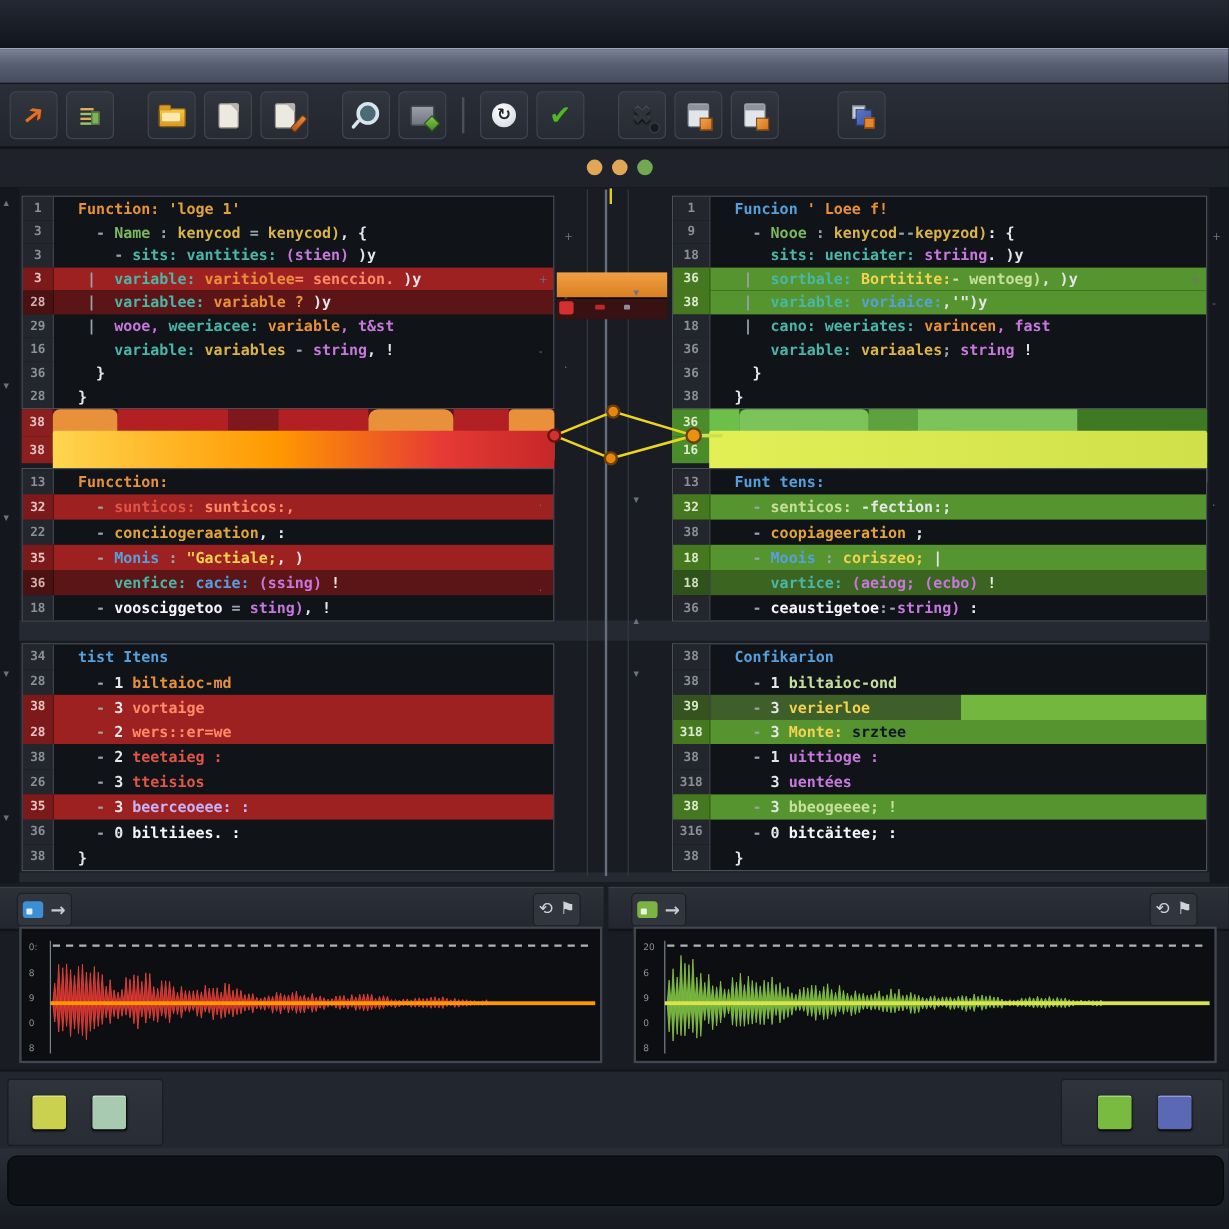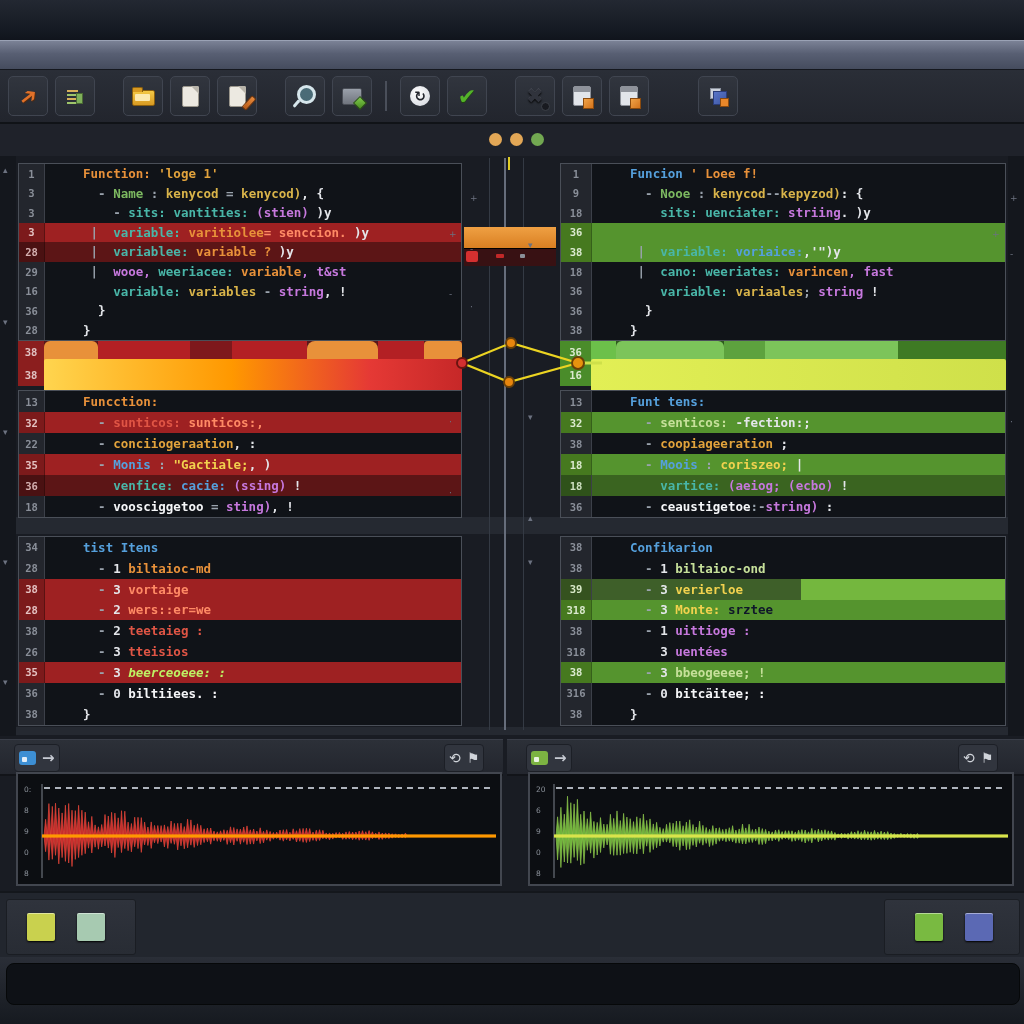--- a/index.html
+++ b/index.html
@@ -64,21 +64,21 @@
   
   .main{position:absolute;left:0;top:156px;width:1024px;height:580px;background:#191c23;}
   .edgeL,.edgeR{position:absolute;top:0;width:16px;height:580px;background:#14171d;}
   .edgeL{left:0}.edgeR{right:0}
   .hstrip{position:absolute;left:16px;width:992px;background:#252931;}
   .block{position:absolute;background:#101318;border:1px solid #4a4f58;box-sizing:border-box;overflow:hidden;}
   .crow{display:flex;height:var(--rh);align-items:center;}
   .ln{flex:0 0 26px;width:26px;height:100%;display:flex;align-items:center;justify-content:center;
       font:700 10.5px "DejaVu Sans Mono",monospace;color:#8a8f99;background:#23262d;border-right:1px solid #3c4049;box-sizing:border-box;}
   .wide .ln{flex:0 0 31px;width:31px;}
-  .cd{white-space:pre;font:700 12.5px "DejaVu Sans Mono",monospace;padding-left:23px;}
+  .cd{white-space:pre;font:700 12.5px "DejaVu Sans Mono",monospace;padding-left:5px;}
   .hl-r1{background:#9e2122;}   .hl-r1 .ln{background:#7c1a1b;color:#e4c2c2;border-right-color:#5a1212;}
   .hl-r2{background:#5c1516;}   .hl-r2 .ln{background:#4a1112;color:#d4b0b0;border-right-color:#380c0c;}
   .hl-g1{background:#55942e;}   .hl-g1 .ln{background:#46791f;color:#dcead0;border-right-color:#35601a;}
   .hl-g2row{background:#3a6420;}.hl-g2row .ln{background:#2f521a;color:#cfe0c2;}
   .hl-gsel{background:linear-gradient(90deg,#3e5f29 0,#3e5f29 54%,#74b73e 54%);}
   .hl-gsel .ln{background:#35521f;color:#d8e8c8;}
   
   .band{position:absolute;display:flex;box-sizing:border-box;}
   .bnums{flex:0 0 26px;display:flex;flex-direction:column;}
   .wideb .bnums{flex:0 0 31px;}
@@ -304,21 +304,21 @@
         <div class="crow">
           <span class="ln">38</span>
           <span class="cd"><span style="color: rgb(154, 163, 173);">    - </span><span style="color: rgb(228, 230, 234);">2 </span><span style="color: rgb(224, 85, 69);">teetaieg :</span></span>
         </div>
         <div class="crow">
           <span class="ln">26</span>
           <span class="cd"><span style="color: rgb(154, 163, 173);">    - </span><span style="color: rgb(228, 230, 234);">3 </span><span style="color: rgb(224, 85, 69);">tteisios</span></span>
         </div>
         <div class="crow hl-r1">
           <span class="ln">35</span>
-          <span class="cd"><span style="color: rgb(154, 163, 173);">    - </span><span style="color: rgb(228, 230, 234);">3 </span><span style="color: #bef264; font-style: italic;">beerceoeee: :</span></span>
+          <span class="cd"><span style="color: rgb(154, 163, 173);">    - </span><span style="color: rgb(228, 230, 234);">3 </span><span style="color: #c4b5fd;">beerceoeee: :</span></span>
         </div>
         <div class="crow">
           <span class="ln">36</span>
           <span class="cd"><span style="color: rgb(154, 163, 173);">    - </span><span style="color: rgb(228, 230, 234);">0 </span><span style="color: rgb(245, 246, 248); font-weight: 800;">biltiiees. :</span></span>
         </div>
         <div class="crow">
           <span class="ln">38</span>
           <span class="cd"><span style="color: rgb(228, 230, 234);">  }</span></span>
         </div>
       </div>
@@ -331,20 +331,21 @@
         <div class="crow">
           <span class="ln">9</span>
           <span class="cd"><span style="color: rgb(154, 163, 173);">    - </span><span style="color: rgb(124, 184, 96);">Nooe</span><span style="color: rgb(154, 163, 173);"> : </span><span style="color: rgb(217, 180, 74);">kenycod</span><span style="color: rgb(154, 163, 173);">--</span><span style="color: rgb(217, 180, 74);">kepyzod)</span><span style="color: rgb(228, 230, 234);">: {</span></span>
         </div>
         <div class="crow">
           <span class="ln">18</span>
           <span class="cd"><span style="color: rgb(73, 182, 168);">      sits: </span><span style="color: rgb(73, 182, 168);">uenciater: </span><span style="color: rgb(198, 120, 221);">striing</span><span style="color: rgb(228, 230, 234);">. )y</span></span>
         </div>
         <div class="crow hl-g1">
           <span class="ln">36</span>
+          <span class="cd"><span style="color: rgb(154, 163, 173);">   |  </span><span style="color: rgb(73, 182, 168);">sortbale: </span><span style="color: rgb(242, 210, 78);">Bortitite:</span><span style="color: rgb(198, 224, 154);">- wentoeg)</span><span style="color: rgb(228, 230, 234);">, )y</span></span>
         </div>
         <div class="crow hl-g1">
           <span class="ln">38</span>
           <span class="cd"><span style="color: rgb(154, 163, 173);">   |  </span><span style="color: rgb(73, 182, 168);">variable: </span><span style="color: rgb(85, 160, 220);">voriaice:</span><span style="color: rgb(228, 230, 234);">,'")y</span></span>
         </div>
         <div class="crow">
           <span class="ln">18</span>
           <span class="cd"><span style="color: rgb(154, 163, 173);">   |  </span><span style="color: rgb(73, 182, 168);">cano: </span><span style="color: rgb(73, 182, 168);">weeriates: </span><span style="color: rgb(232, 145, 58);">varincen</span><span style="color: rgb(198, 120, 221);">, fast</span></span>
         </div>
         <div class="crow">

